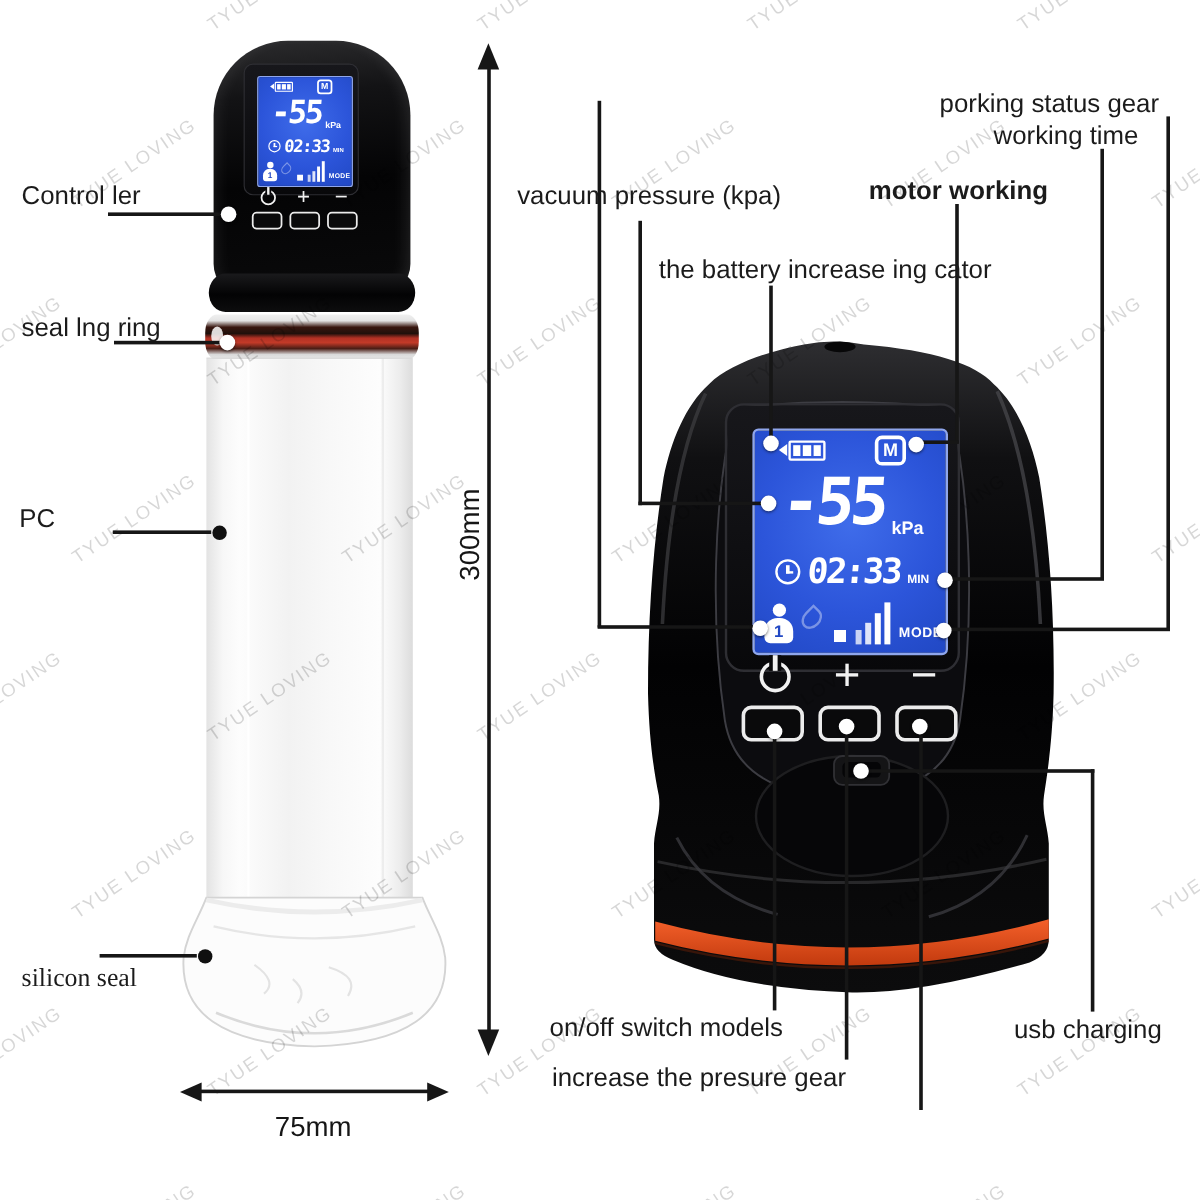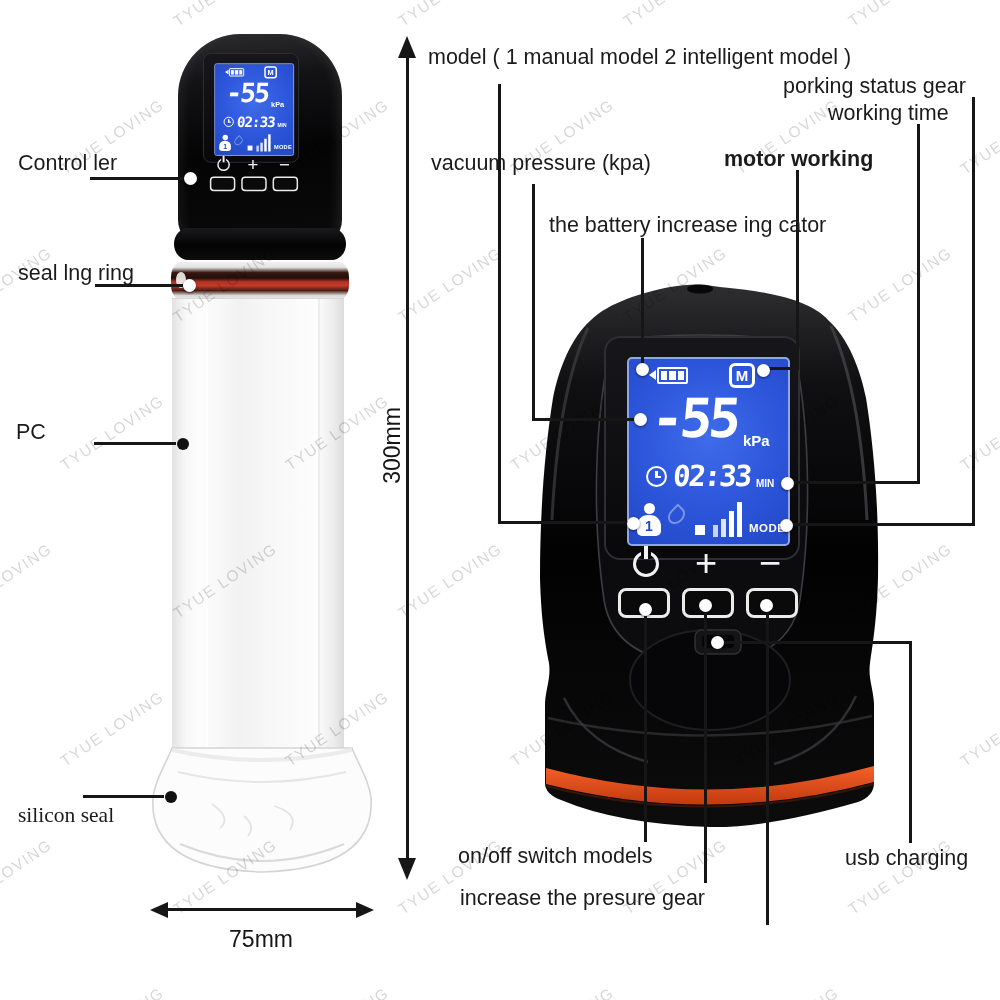--- a/index.html
+++ b/index.html
@@ -286,21 +286,20 @@
   <div class="vl" style="left:406px;top:52px;height:812px;"></div>
   <div class="tri" style="left:398px;top:36px;border-left:9px solid transparent;border-right:9px solid transparent;border-bottom:22px solid #161616;"></div>
   <div class="tri" style="left:398px;top:858px;border-left:9px solid transparent;border-right:9px solid transparent;border-top:22px solid #161616;"></div>
   <div class="dim" style="left:332px;top:432px;width:120px;transform:rotate(-90deg);">300mm</div>
 
   <div class="hl" style="left:166px;top:908px;width:192px;"></div>
   <div class="tri" style="left:150px;top:901.5px;border-top:8px solid transparent;border-bottom:8px solid transparent;border-right:18px solid #161616;"></div>
   <div class="tri" style="left:356px;top:901.5px;border-top:8px solid transparent;border-bottom:8px solid transparent;border-left:18px solid #161616;"></div>
   <div class="dim" style="left:196px;top:926px;width:130px;">75mm</div>
 
-  <div class="lbl" style="left:428px;top:45px;">model ( 1 manual model 2 intelligent model )</div>
   <div class="vl" style="left:498px;top:84px;height:439px;"></div>
   <div class="hl" style="left:498px;top:521px;width:132px;"></div>
   <div class="wdot" style="left:627px;top:517px;"></div>
 
   <div class="lbl" style="left:783px;top:74px;">porking status gear</div>
   <div class="vl" style="left:972px;top:97px;height:428px;"></div>
   <div class="hl" style="left:791px;top:523px;width:184px;"></div>
   <div class="wdot" style="left:780px;top:519px;"></div>
 
   <div class="lbl" style="left:828px;top:101px;">working time</div>

